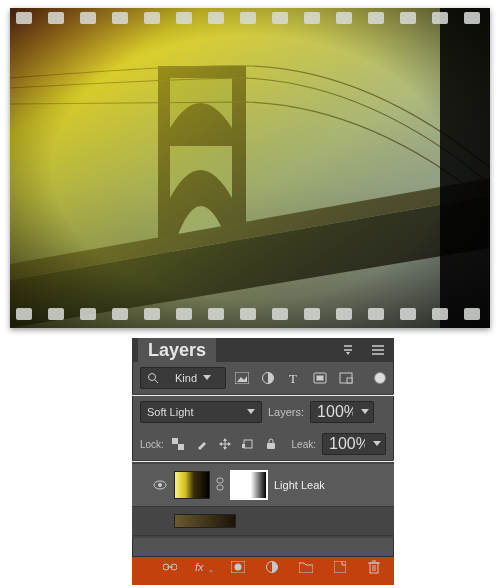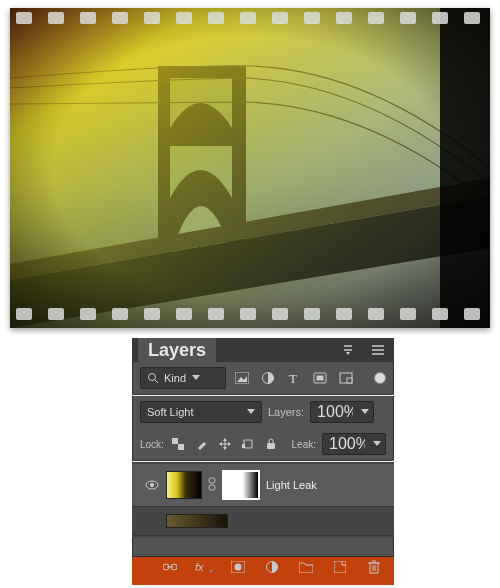--- a/index.html
+++ b/index.html
@@ -9,21 +9,21 @@
   .tabbar{background:#383838;height:24px;display:flex;align-items:center;justify-content:space-between;padding:0 6px}
   .tab{color:#e6e6e6;font-size:18px;font-weight:bold;padding:0 10px;height:24px;display:flex;align-items:center;background:#535353}
   .winctl{display:flex;gap:10px;color:#ccc;font-size:10px}
   .row{display:flex;align-items:center;gap:6px;padding:5px 8px}
   .sep{border-top:1px solid #3a3a3a;margin:0}
   .sel{background:#3a3a3a;border:1px solid #272727;height:20px;display:flex;align-items:center;padding:0 6px;color:#ddd;border-radius:2px;cursor:pointer}
   .sel .chev{margin-left:6px}
   .iconbtn{width:20px;height:20px;display:flex;align-items:center;justify-content:center;color:#ddd;cursor:pointer;border-radius:2px}
   .lbl{color:#c0c0c0}
   .layers{padding:2px 0;background:#454545}
-  .layer{display:flex;align-items:center;gap:6px;padding:6px 12px;border-bottom:1px solid #383838}
+  .layer{display:flex;align-items:center;gap:6px;padding:6px 20px;border-bottom:1px solid #383838}
   .layer.sel-row{background:#5a5a5a}
   .eye{width:16px;height:16px}
   .thumb{width:34px;height:26px;border:1px solid #222;background:#333}
   .mask{width:34px;height:26px;border:1px solid #222;background:linear-gradient(to right,#fff,#000)}
   .link{color:#bbb}
   .lname{flex:1;color:#eee}
   .thin{height:12px}
   .footer{position:absolute;bottom:0;left:0;right:0;background:#c2410c;height:28px;display:flex;align-items:flex-start;justify-content:flex-end;gap:14px;padding:0 10px;border-top:1px solid #2e2e2e}
   .footer .iconbtn{color:#c8c8c8}
   .searchglass{width:12px;height:12px}
@@ -135,21 +135,21 @@
         </span>
     </div>
   </div>
 
   <div class="row">
     <div class="sel" style="flex:0 0 72px">
       <svg class="searchglass" viewBox="0 0 12 12">
           <circle cx="5" cy="5" r="3.5" stroke="#ccc" fill="none"></circle>
           <line x1="8" y1="8" x2="11" y2="11" stroke="#ccc"></line>
         </svg>
-      <span style="margin-left:5px">Kind</span>
+      <span style="margin-left:16px">Kind</span>
       <span class="chev">
           <svg width="8" height="6">
             <polygon points="0,0 8,0 4,5" fill="#ccc"></polygon>
           </svg>
         </span>
     </div>
     <span class="iconbtn">
         <svg width="14" height="12">
           <rect x="0" y="0" width="14" height="12" fill="none" stroke="#ccc"></rect>
           <polygon points="2,10 6,5 9,8 12,4 12,10" fill="#ccc"></polygon>

